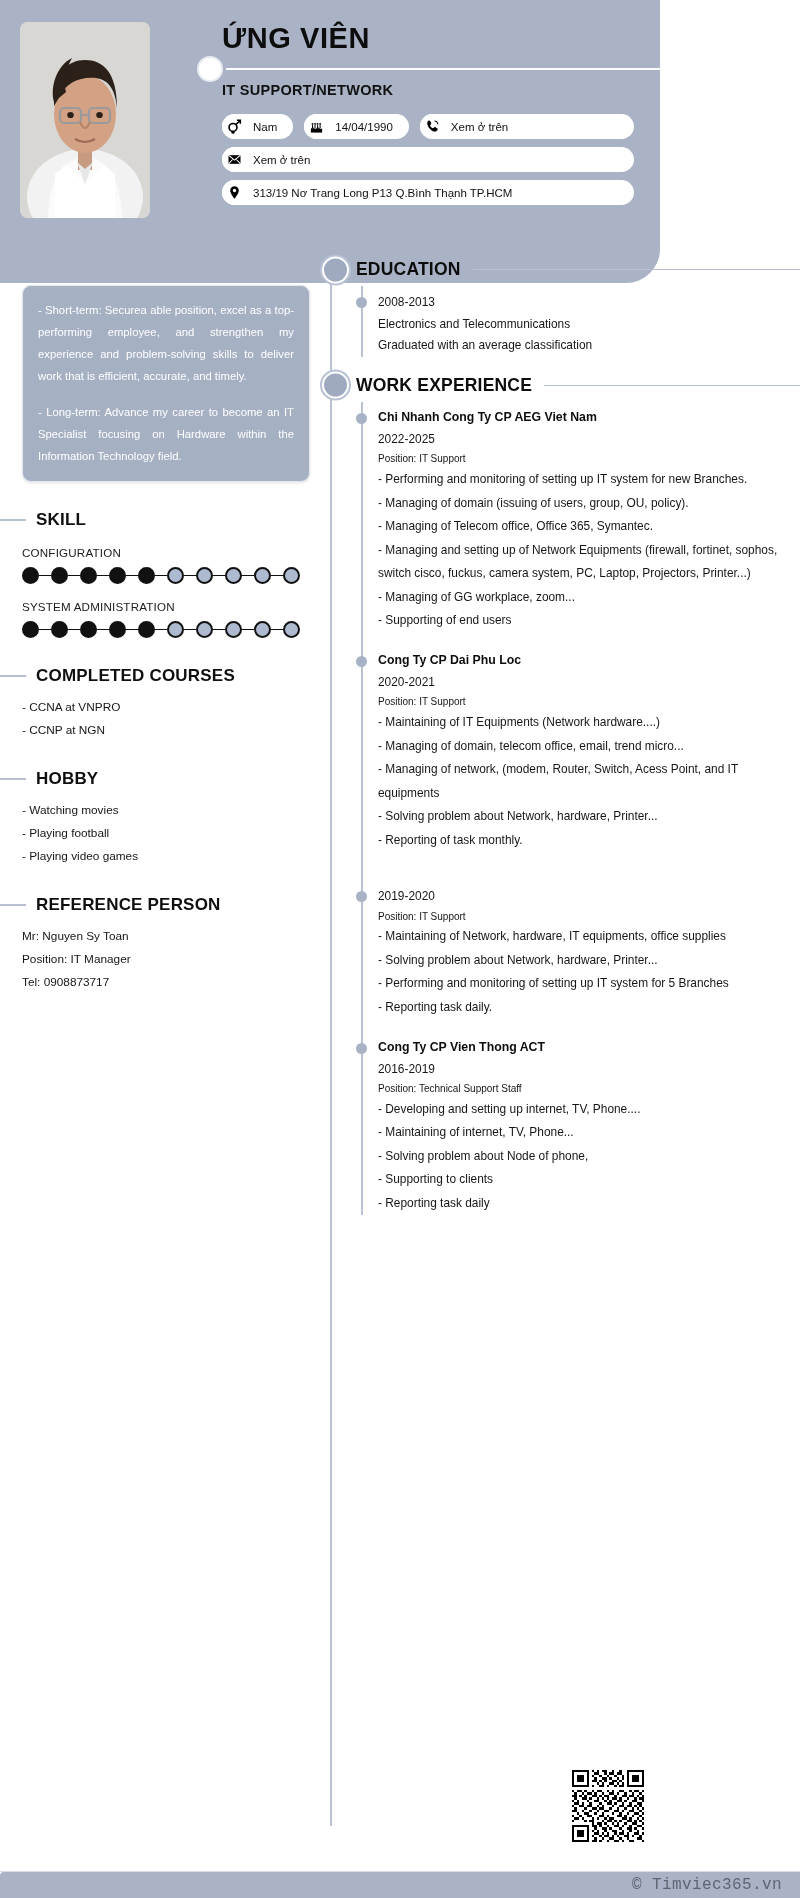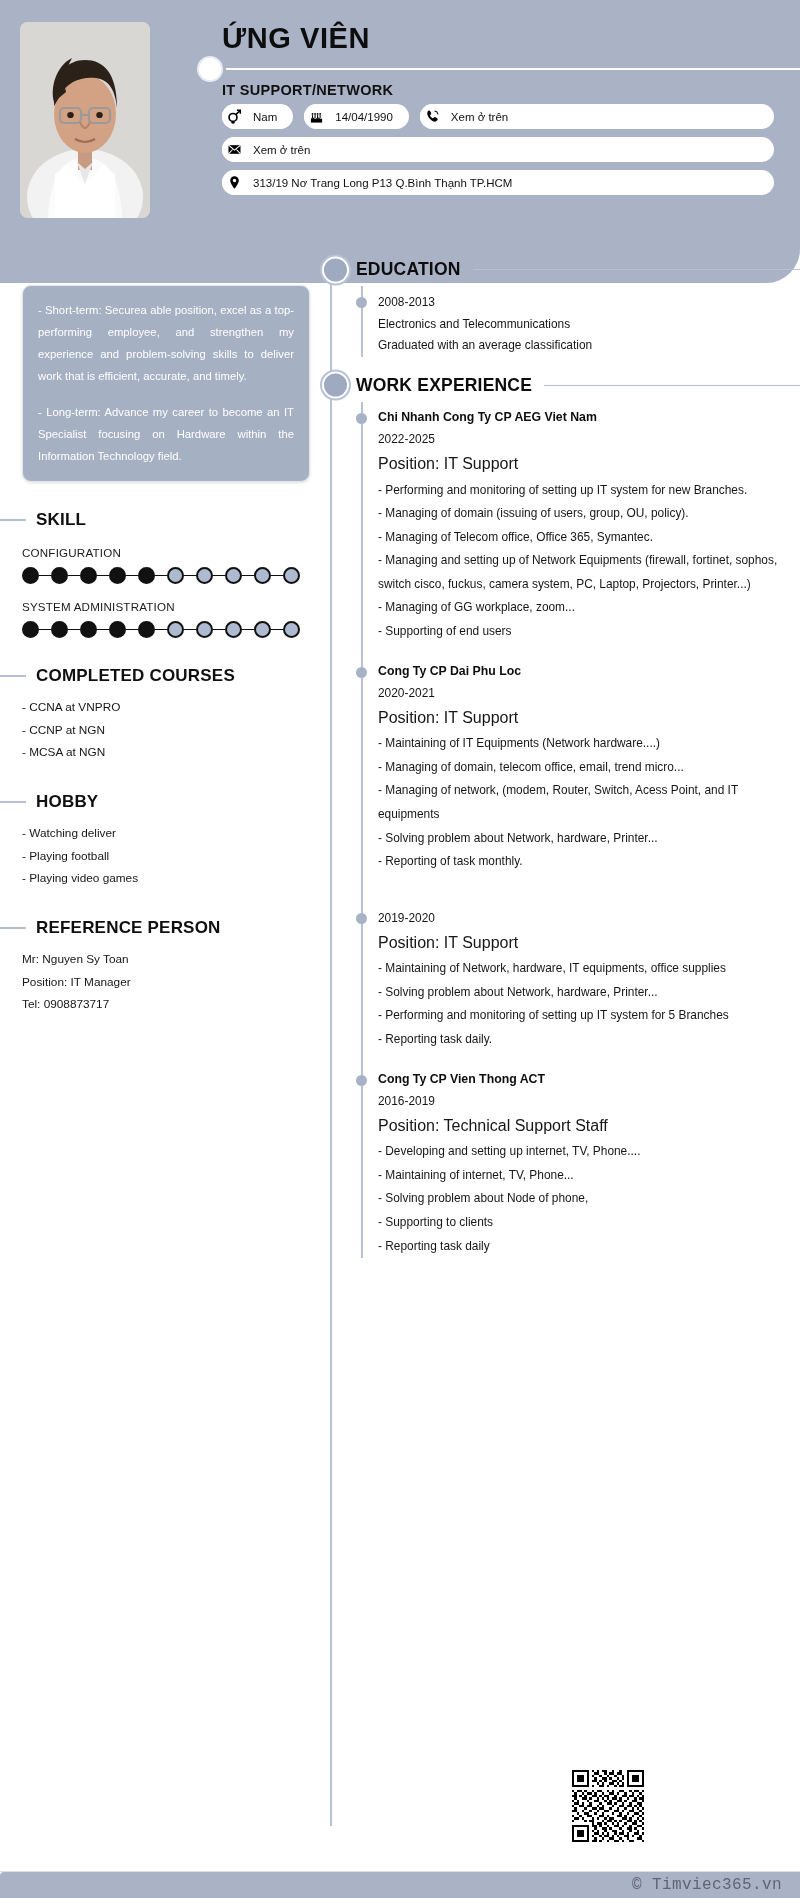--- a/index.html
+++ b/index.html
@@ -8,21 +8,21 @@
     width:800px; height:1898px;
     background:#ffffff;
     font-family:"Liberation Sans", sans-serif;
     color:#1a1a1a;
     position:relative;
     overflow:hidden;
   }
 
   
   .header {
-    position:absolute; left:0; top:0; width:800px; height:283px;
+    position:absolute; left:0; top:0; width:660px; height:283px;
     background:#aab3c6;
     border-bottom-right-radius:34px;
   }
   .header-inner { position:relative; width:100%; height:100%; }
   .photo {
     position:absolute; left:20px; top:22px; width:130px; height:196px;
     border-radius:8px; overflow:hidden; background:#d8d6d2;
   }
   .photo svg { display:block; width:100%; height:100%; }
 
@@ -38,21 +38,21 @@
   }
   .rule-line {
     position:absolute; left:226px; top:68px; right:0; height:2px;
     background:#ffffff;
   }
   .job-title {
     position:absolute; left:222px; top:82px;
     font-size:14.5px; font-weight:bold; letter-spacing:0.3px; color:#111;
   }
 
-  .pills { position:absolute; left:222px; top:104px; right:26px; }
+  .pills { position:absolute; left:222px; top:114px; right:26px; }
   .pill-row { display:flex; gap:11px; margin-bottom:8px; }
   .pill {
     display:flex; align-items:center;
     background:#ffffff; border-radius:30px;
     height:25px; padding-right:16px;
     position:relative;
   }
   .pill .ic {
     width:25px; height:25px; border-radius:50%;
     background:#ffffff;
@@ -131,21 +131,21 @@
     content:""; position:absolute; left:5px; top:0; bottom:0; width:1.6px;
     background:#b8c2d4;
   }
   .entry { position:relative; margin-bottom:18px; }
   .entry:before {
     content:""; position:absolute; left:-22px; top:5px;
     width:11px; height:11px; border-radius:50%; background:#a8b2c6;
   }
   .entry h3 { margin:0 0 2px 0; font-size:12.3px; font-weight:bold; color:#0d0d0d; line-height:1.55; }
   .entry .yr { font-size:11.9px; color:#161616; line-height:1.78; }
-  .entry .pos { font-size:16px; color:#161616; line-height:1.78; }
+  .entry .pos { font-size:10px; color:#161616; line-height:1.78; }
   .entry ul { list-style:none; margin:0; padding:0; }
   .entry li { font-size:11.9px; color:#161616; line-height:1.98; }
 
   .edu-line { font-size:11.9px; color:#161616; line-height:1.82; }
 
   
   .qr {
     position:absolute; left:572px; top:1770px; width:72px; height:72px;
   }
   .qr svg { display:block; width:100%; height:100%; }
@@ -328,31 +328,30 @@
   </div>
 
   <div class="sect">
     <div class="sect-head">
       <span class="dash"></span>
       <h2>COMPLETED COURSES</h2>
     </div>
     <div class="bul">
       <div>- CCNA at VNPRO</div>
       <div>- CCNP at NGN</div>
-      <div>- MCSA at NGN</div>
     </div>
   </div>
 
   <div class="sect">
     <div class="sect-head">
       <span class="dash"></span>
       <h2>HOBBY</h2>
     </div>
     <div class="bul">
-      <div>- Watching deliver</div>
+      <div>- Watching movies</div>
       <div>- Playing football</div>
       <div>- Playing video games</div>
     </div>
   </div>
 
   <div class="sect">
     <div class="sect-head">
       <span class="dash"></span>
       <h2>REFERENCE PERSON</h2>
     </div>

